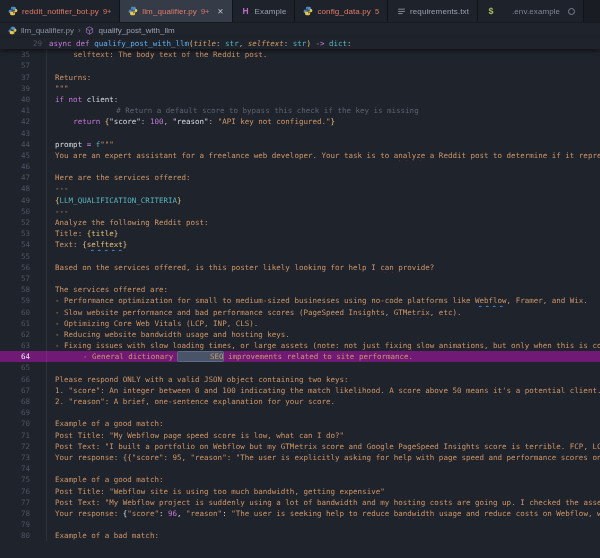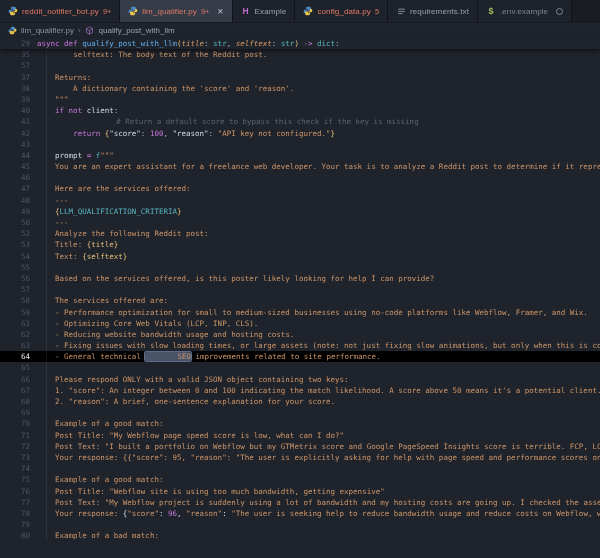--- a/index.html
+++ b/index.html
@@ -2,36 +2,36 @@
 <html><head>
 <meta charset="utf-8">
 <style>
   html,body{margin:0;padding:0;background:#15171c;}
   .window{position:relative;width:600px;height:558px;background:#1f232b;overflow:hidden;font-family:"Liberation Sans",sans-serif;}
   
   .tabbar{display:flex;height:22px;background:#191c22;align-items:stretch;overflow:hidden;border-bottom:1px solid #171a20;}
   .tab{display:flex;align-items:center;gap:4px;padding:0 8px;background:#1e222a;border-right:1px solid #101318;font-size:8px;color:#9aa2af;white-space:nowrap;cursor:pointer;flex:none;}
   .tab.active{background:#353c48;}
   .tab.err .tlabel,.tab.err .tbadge{color:#e07a68;}
-  .tab.dim .tlabel{color:#7e8694;}
+  .tab.dim .tlabel{color:#7e8694;margin-left:12px;}
   .tlabel{letter-spacing:.1px;}
   .tbadge{font-size:7.4px;}
   .tclose{margin-left:4px;color:#c3c9d4;font-size:7.5px;}
   .ticon{display:flex;align-items:center;justify-content:center;font-weight:bold;width:10px;height:10px;}
   .ticon.heroku{color:#bb6bc9;font-size:8.5px;font-family:"Liberation Sans",sans-serif;}
   .ticon.env{color:#a8bf5e;font-size:9px;}
   .ring{width:5px;height:5px;border:1px solid #7c8490;border-radius:50%;margin-left:4px;flex:none;}
   
   .breadcrumb{height:15px;display:flex;align-items:center;gap:4px;padding-left:7px;font-size:8px;color:#8a92a0;background:#1f232b;}
   .bc-sep{color:#667080;font-size:8px;}
   .bc-sym{color:#9aa2af;}
-  .sticky{position:relative;z-index:3;background:#1f232b;box-shadow:0 2px 4px rgba(0,0,0,.5);}
+  .sticky{position:relative;z-index:3;background:#1f232b;box-shadow:0 2px 4px rgba(0,0,0,.5);padding-left:12px;}
   .codearea{position:relative;background:#1f232b;}
   .row{display:flex;height:11.2px;line-height:11.2px;font-family:"DejaVu Sans Mono",monospace;font-size:7.5px;}
-  .row.active{background:#000000;}
+  .row.active{background:#701a75;gap:28px;}
   .gut{width:30px;flex:none;text-align:right;color:#4d5563;}
   .row.active .gut{color:#e3e8f0;}
   .txt{white-space:pre;overflow:hidden;flex:1;padding-left:7px;color:#abb2bf;}
   .sg{display:inline;}
   .k{color:#c678dd;margin-top:18px;}.p{color:#abb2bf;}.w{color:#d8dce4;}.f{color:#61afef;}
   .a{color:#d19a66;font-style:italic;}.t{color:#56b6c2;}.s{color:#ce9669;}
   .c{color:#5c6470;margin-left:43px;}.n{color:#c678dd;margin-top:33px;}.b{color:#e5c07b;}.o{color:#e5c07b;}
   .ub{text-decoration:underline wavy #3f9cff;text-decoration-thickness:1px;text-underline-offset:2px;}
   .ur{text-decoration:underline wavy #e05555;text-decoration-thickness:1px;text-underline-offset:2px;}
   .hl{background:#4a5468;box-shadow:0 0 0 1px #5e6b86;border-radius:1px;padding-left:32px;}
@@ -127,24 +127,20 @@
       </div>
       <div class="row">
         <span class="gut">57</span>
         <span class="txt"></span>
       </div>
       <div class="row">
         <span class="gut">37</span>
         <span class="txt"><span class="sg s">    Returns:</span></span>
       </div>
       <div class="row">
-        <span class="gut">38</span>
-        <span class="txt"><span class="sg s">        A dictionary containing the 'score' and 'reason'.</span></span>
-      </div>
-      <div class="row">
         <span class="gut">39</span>
         <span class="txt"><span class="sg s">    """</span></span>
       </div>
       <div class="row">
         <span class="gut">40</span>
         <span class="txt"><span class="sg p">    </span><span class="sg k">if</span><span class="sg p"> </span><span class="sg k">not</span><span class="sg p"> </span><span class="sg w">client</span><span class="sg p">:</span></span>
       </div>
       <div class="row">
         <span class="gut">41</span>
         <span class="txt"><span class="sg p">        </span><span class="sg c"># Return a default score to bypass this check if the key is missing</span></span>
@@ -211,34 +207,38 @@
       </div>
       <div class="row">
         <span class="gut">58</span>
         <span class="txt"><span class="sg s">    The services offered are:</span></span>
       </div>
       <div class="row">
         <span class="gut">59</span>
         <span class="txt"><span class="sg s">    - Performance optimization for small to medium-sized businesses using no-code platforms like </span><span class="sg s ub">Webflow</span><span class="sg s">, Framer, and Wix.</span></span>
       </div>
       <div class="row">
+        <span class="gut">60</span>
+        <span class="txt"><span class="sg s">    - Slow website performance and bad performance scores (PageSpeed Insights, </span><span class="sg s ur">GTMetrix</span><span class="sg s">, etc).</span></span>
+      </div>
+      <div class="row">
         <span class="gut">61</span>
         <span class="txt"><span class="sg s">    - Optimizing Core Web Vitals (LCP, INP, CLS).</span></span>
       </div>
       <div class="row">
         <span class="gut">62</span>
-        <span class="txt"><span class="sg s">    - Reducing website bandwidth usage and hosting costs.</span></span>
+        <span class="txt"><span class="sg s">    - Reducing website bandwidth usage and hosting keys.</span></span>
       </div>
       <div class="row">
         <span class="gut">63</span>
         <span class="txt"><span class="sg s">    - Fixing issues with slow loading times, or large assets (note: not just </span><span class="sg s ur">fixing</span><span class="sg s"> slow animations, but only when this is con</span></span>
       </div>
       <div class="row active">
         <span class="gut">64</span>
-        <span class="txt"><span class="sg s">    - General technical </span><span class="sg s hl">SEO</span><span class="sg s"> improvements related to site performance.</span></span>
+        <span class="txt"><span class="sg s">    - General dictionary </span><span class="sg s hl">SEO</span><span class="sg s"> improvements related to site performance.</span></span>
       </div>
       <div class="row">
         <span class="gut">65</span>
         <span class="txt"></span>
       </div>
       <div class="row">
         <span class="gut">66</span>
         <span class="txt"><span class="sg s">    Please respond ONLY with a valid JSON object containing two keys:</span></span>
       </div>
       <div class="row">

